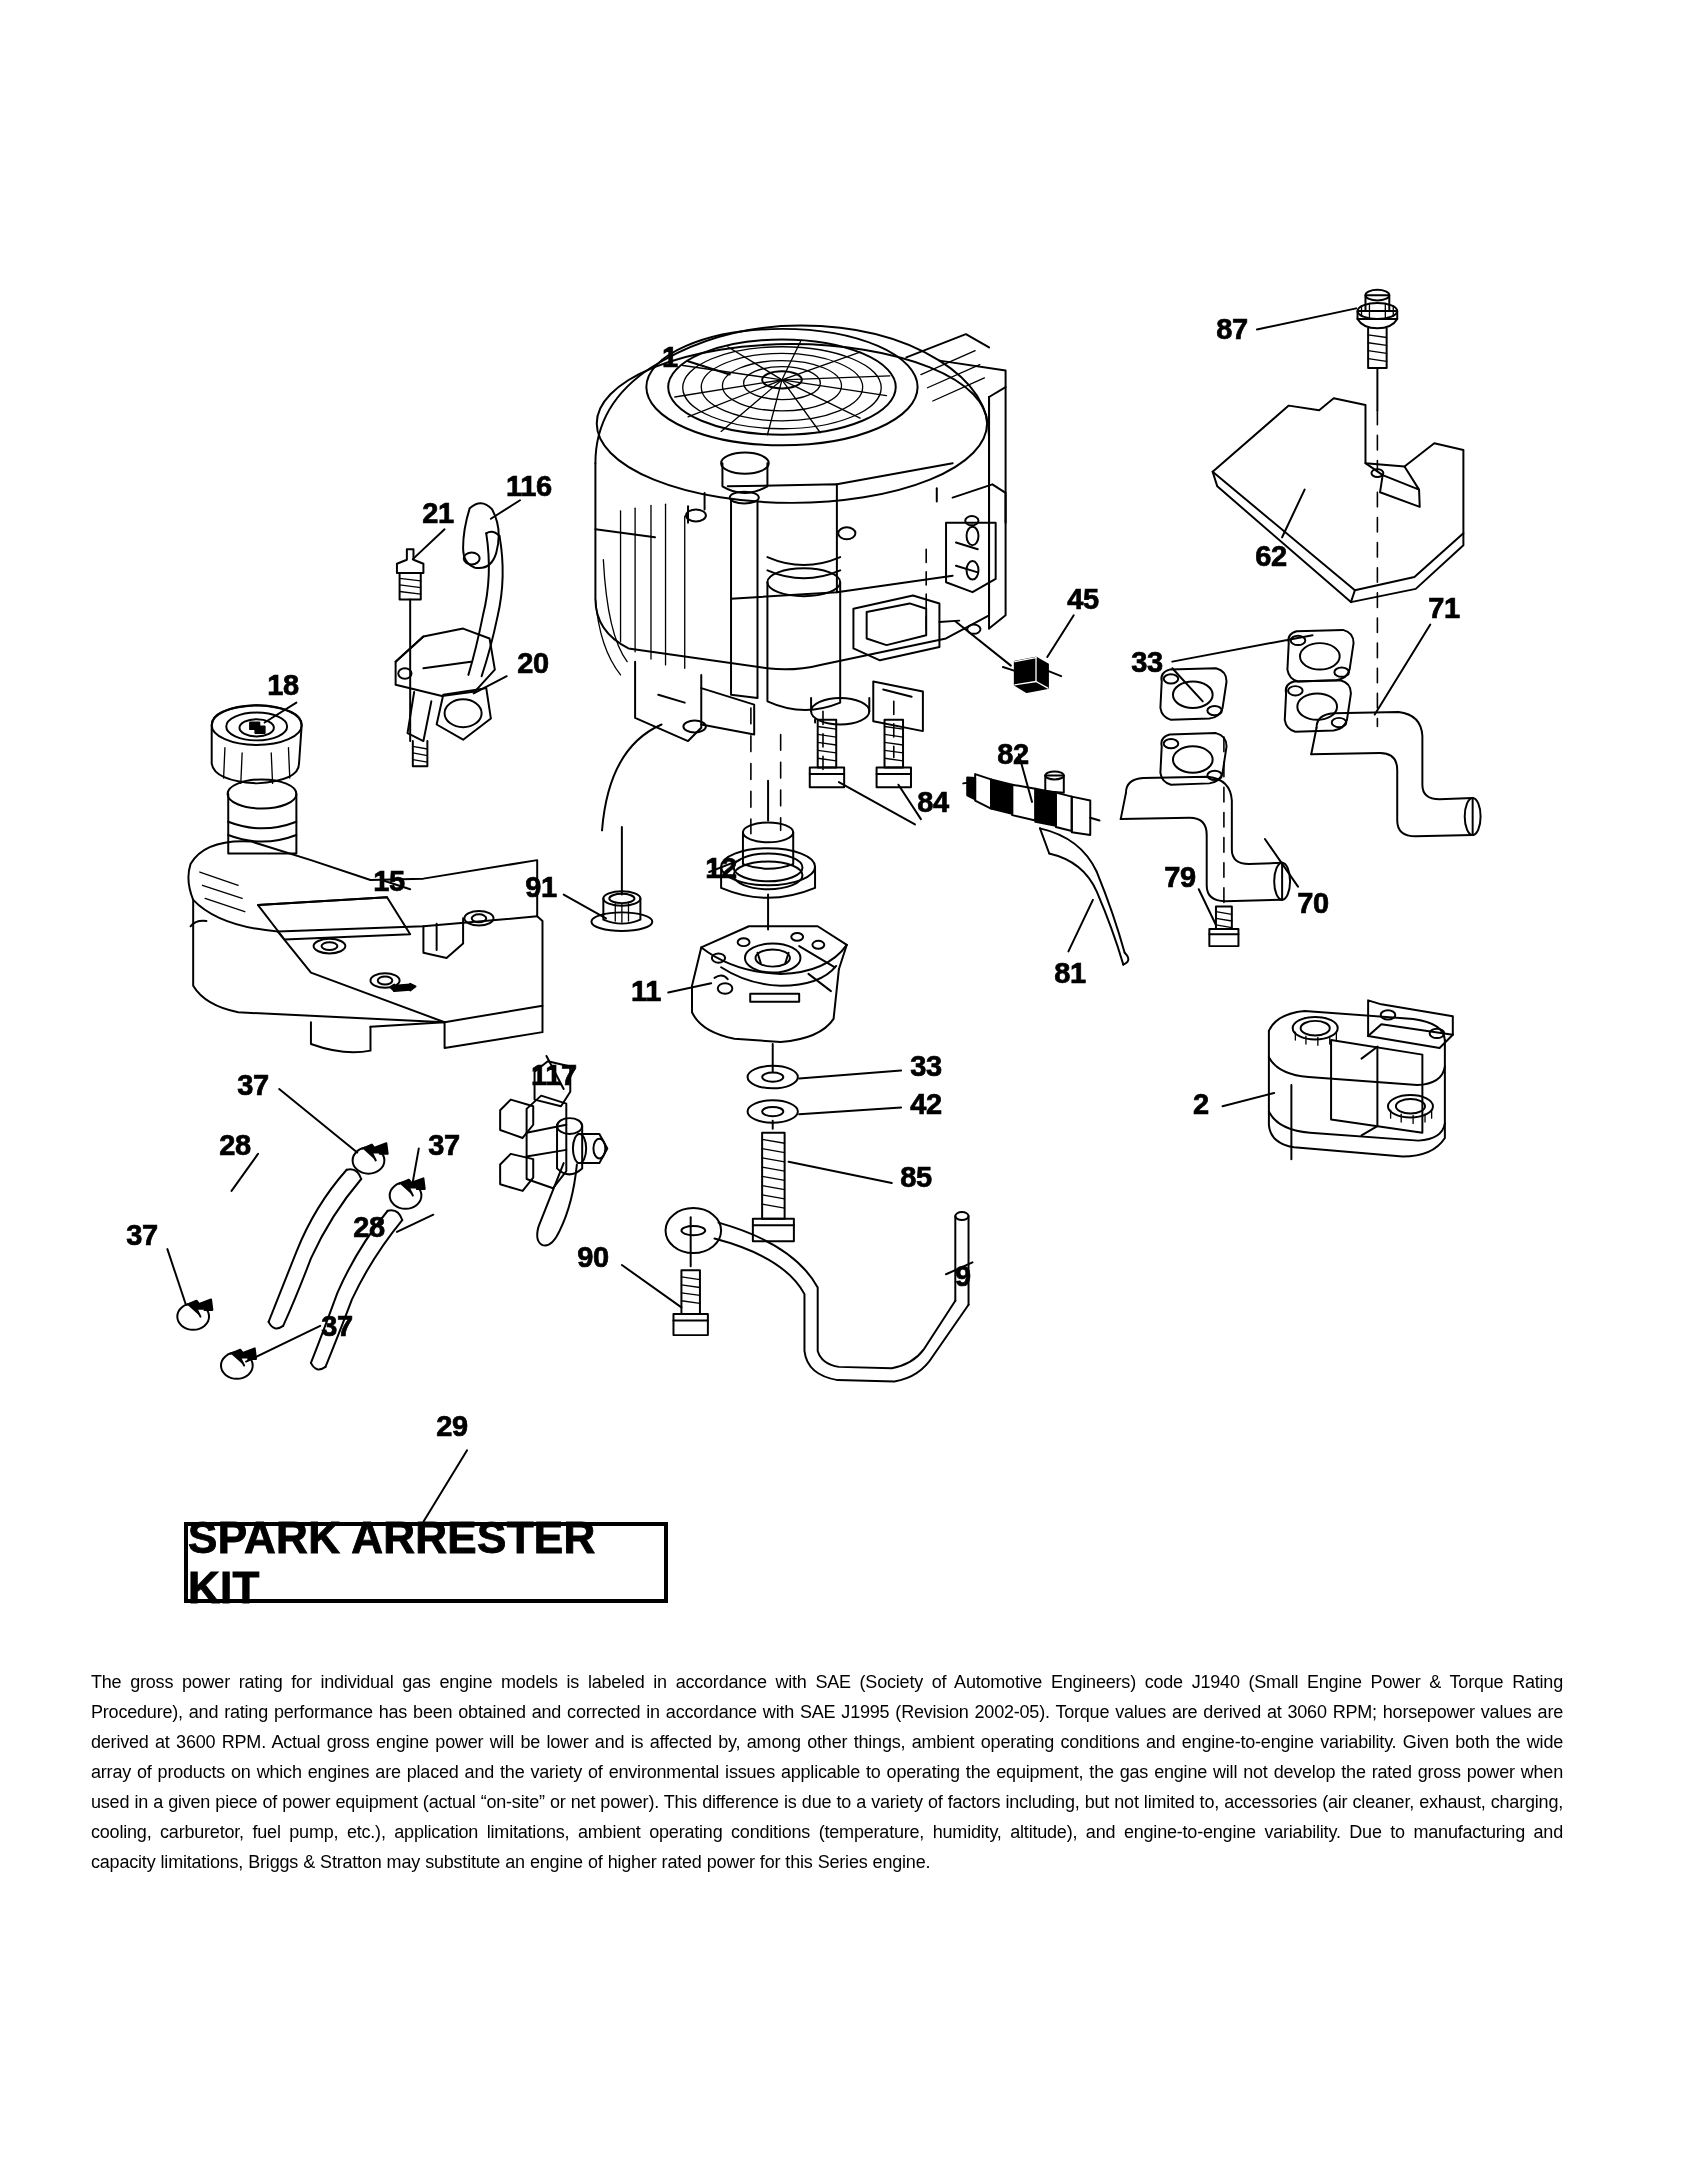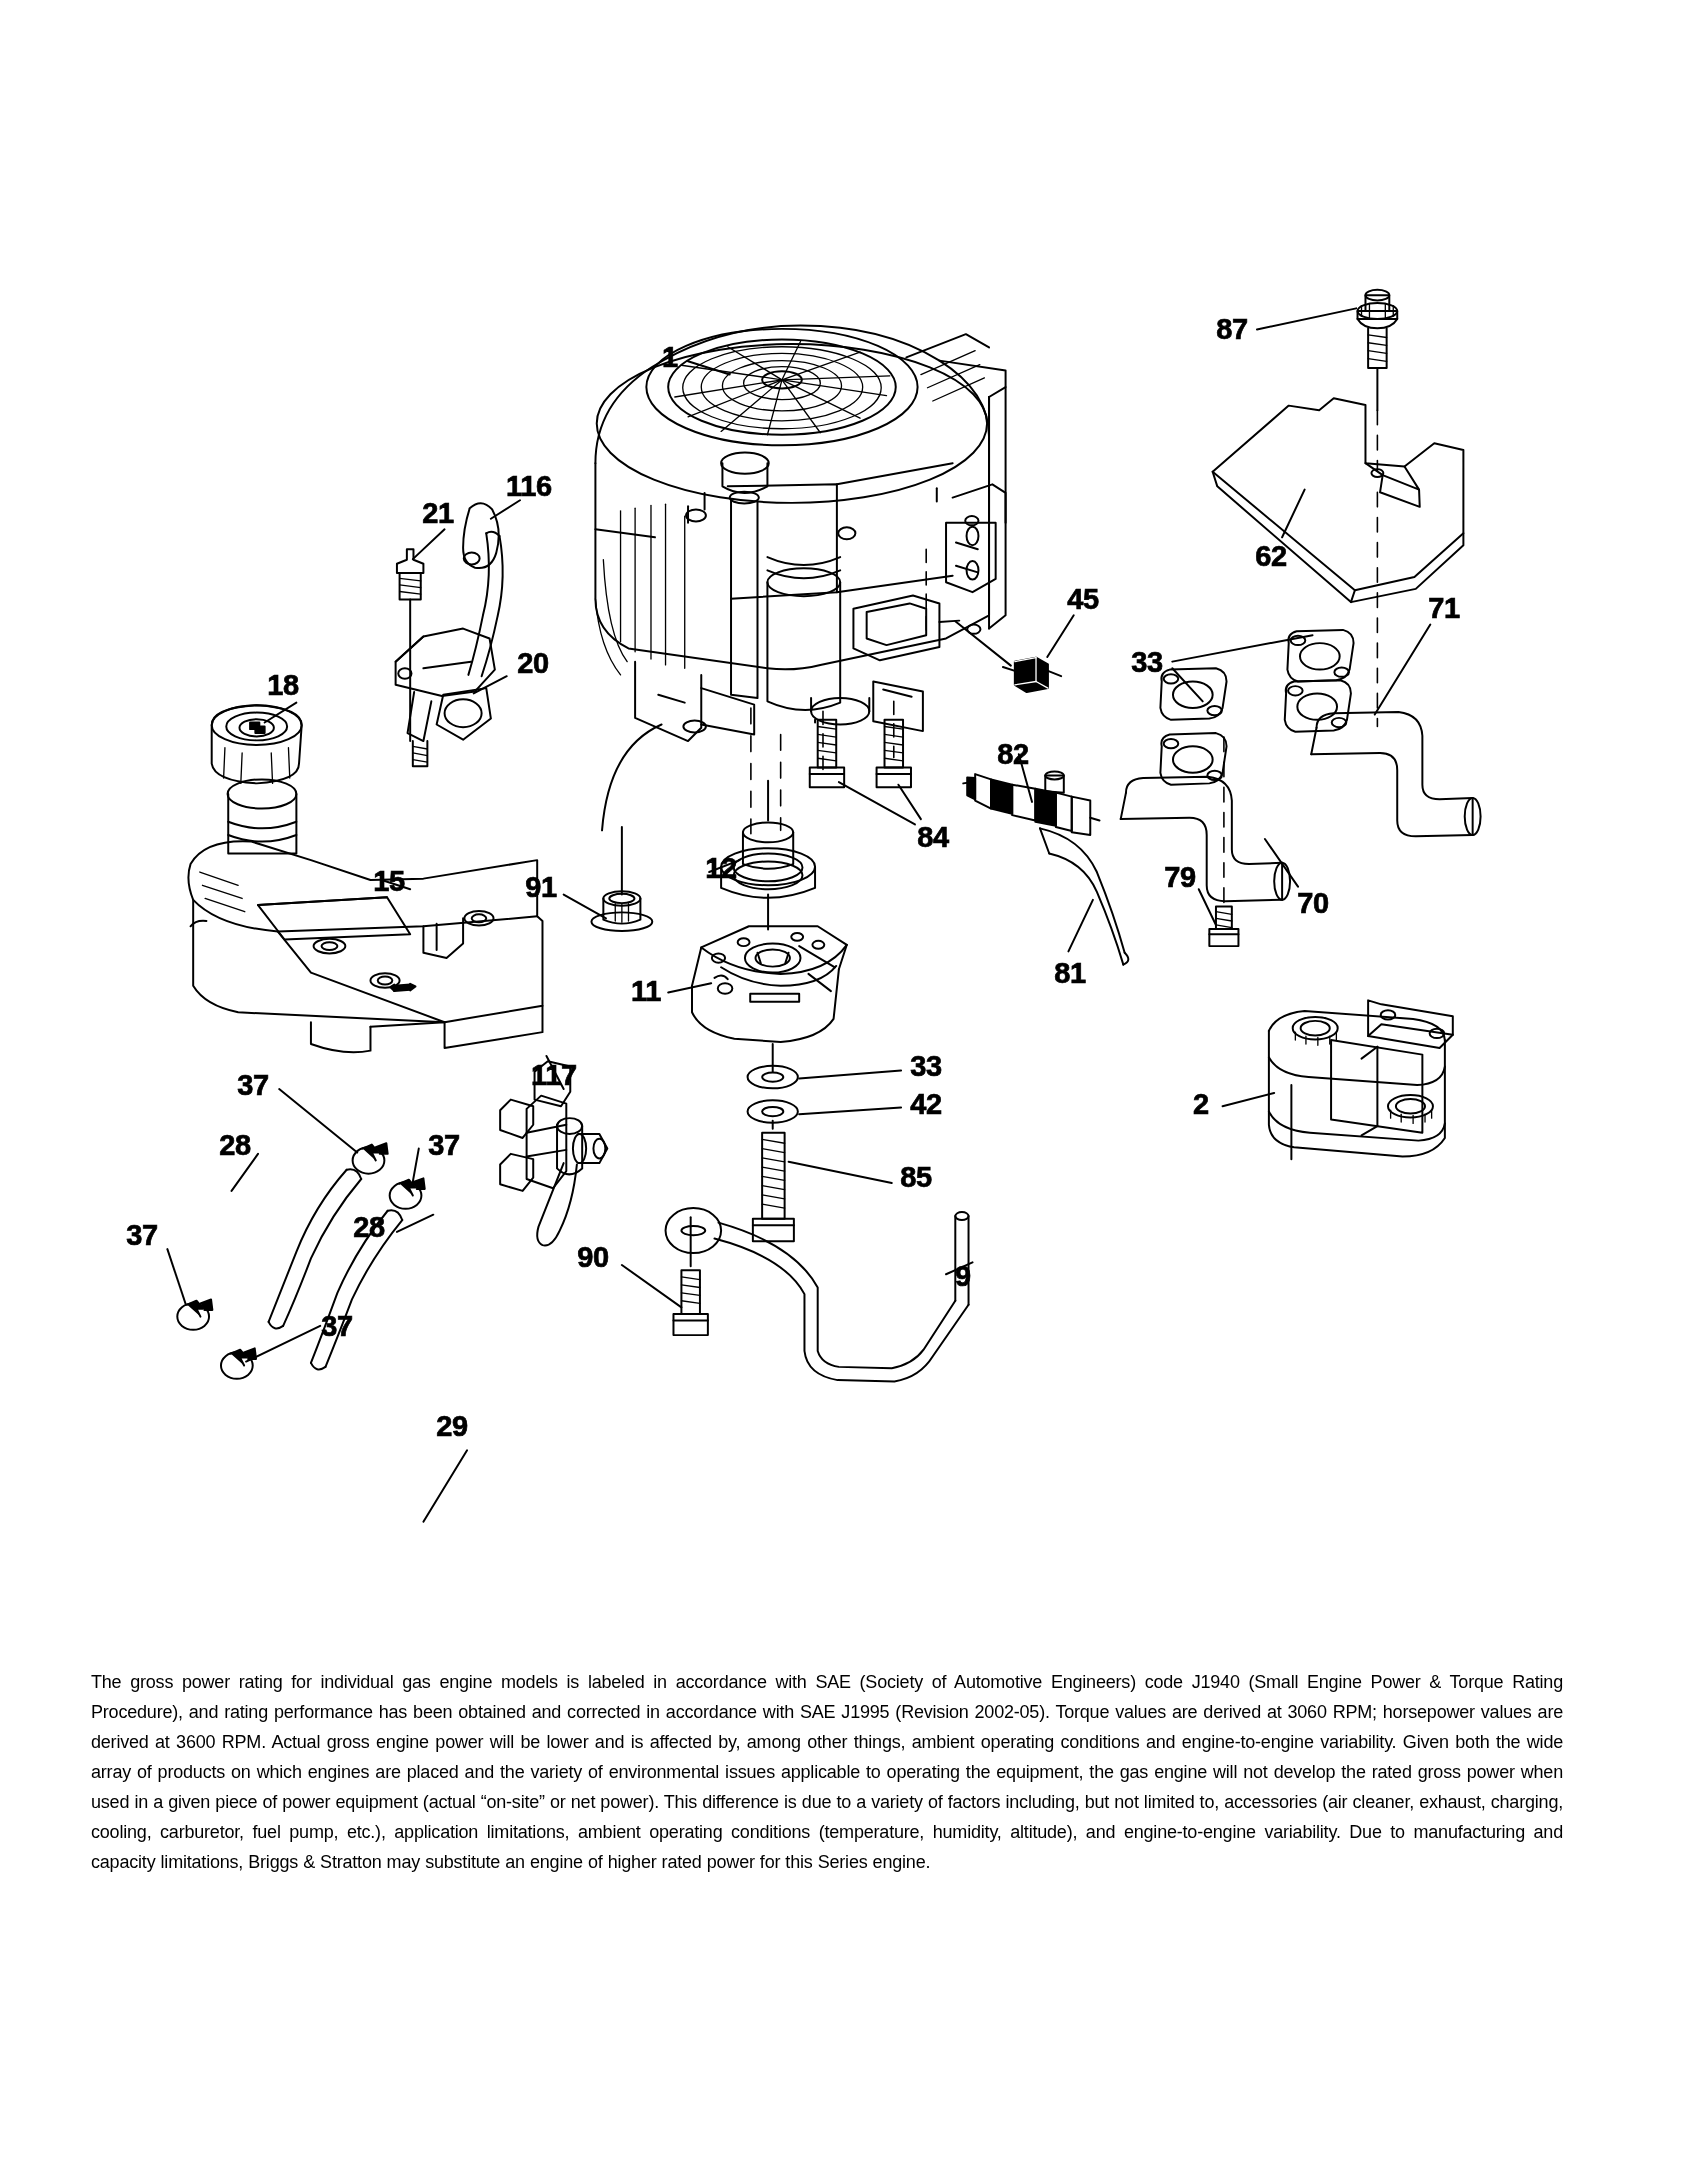--- a/index.html
+++ b/index.html
@@ -676,21 +676,21 @@
     <div class="callout" style="left:529px;top:486px">116</div>
     <div class="callout" style="left:438px;top:513px">21</div>
     <div class="callout" style="left:1271px;top:556px">62</div>
     <div class="callout" style="left:533px;top:663px">20</div>
     <div class="callout" style="left:1083px;top:599px">45</div>
     <div class="callout" style="left:1444px;top:608px">71</div>
     <div class="callout" style="left:1147px;top:662px">33</div>
     <div class="callout" style="left:283px;top:685px">18</div>
     <div class="callout" style="left:1013px;top:754px">82</div>
     <div class="callout" style="left:389px;top:881px">15</div>
-    <div class="callout" style="left:933px;top:837px">84</div>
+    <div class="callout" style="left:933px;top:802px">84</div>
     <div class="callout" style="left:1180px;top:877px">79</div>
     <div class="callout" style="left:1313px;top:903px">70</div>
     <div class="callout" style="left:541px;top:887px">91</div>
     <div class="callout" style="left:721px;top:868px">12</div>
     <div class="callout" style="left:646px;top:991px">11</div>
     <div class="callout" style="left:1070px;top:973px">81</div>
     <div class="callout" style="left:1201px;top:1104px">2</div>
     <div class="callout" style="left:926px;top:1066px">33</div>
     <div class="callout" style="left:926px;top:1104px">42</div>
     <div class="callout" style="left:554px;top:1075px">117</div>
@@ -699,19 +699,22 @@
     <div class="callout" style="left:235px;top:1145px">28</div>
     <div class="callout" style="left:916px;top:1177px">85</div>
     <div class="callout" style="left:369px;top:1227px">28</div>
     <div class="callout" style="left:142px;top:1235px">37</div>
     <div class="callout" style="left:593px;top:1257px">90</div>
     <div class="callout" style="left:963px;top:1276px">9</div>
     <div class="callout" style="left:337px;top:1326px">37</div>
     <div class="callout" style="left:452px;top:1426px">29</div>
   </div>
 
+  <div id="kit-box">
+    <span>SPARK ARRESTER KIT</span>
+  </div>
 
   <div id="notes">
     <p>The gross power rating for individual gas engine models is labeled in accordance with SAE (Society of Automotive Engineers) code J1940 (Small Engine Power &amp; Torque Rating Procedure), and rating performance has been obtained and corrected in accordance with SAE J1995 (Revision 2002-05). Torque values are derived at 3060 RPM; horsepower values are derived at 3600 RPM. Actual gross engine power will be lower and is affected by, among other things, ambient operating conditions and engine-to-engine variability. Given both the wide array of products on which engines are placed and the variety of environmental issues applicable to operating the equipment, the gas engine will not develop the rated gross power when used in a given piece of power equipment (actual “on-site” or net power). This difference is due to a variety of factors including, but not limited to, accessories (air cleaner, exhaust, charging, cooling, carburetor, fuel pump, etc.), application limitations, ambient operating conditions (temperature, humidity, altitude), and engine-to-engine variability. Due to manufacturing and capacity limitations, Briggs &amp; Stratton may substitute an engine of higher rated power for this Series engine.</p>
   </div>
 
 </div>
 
 
 </body></html>

